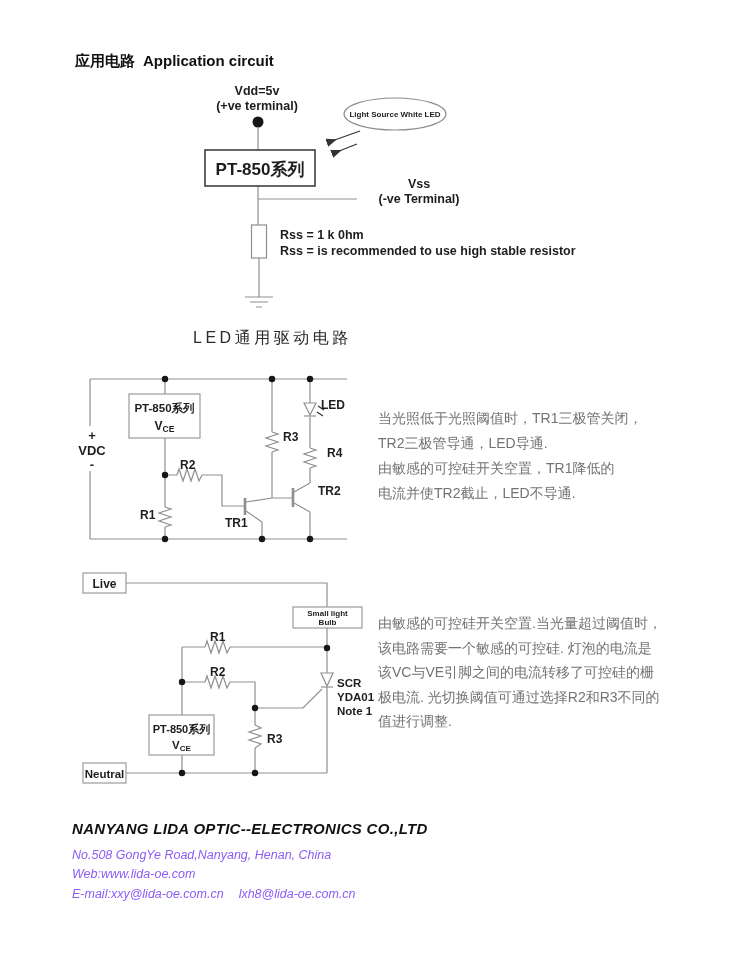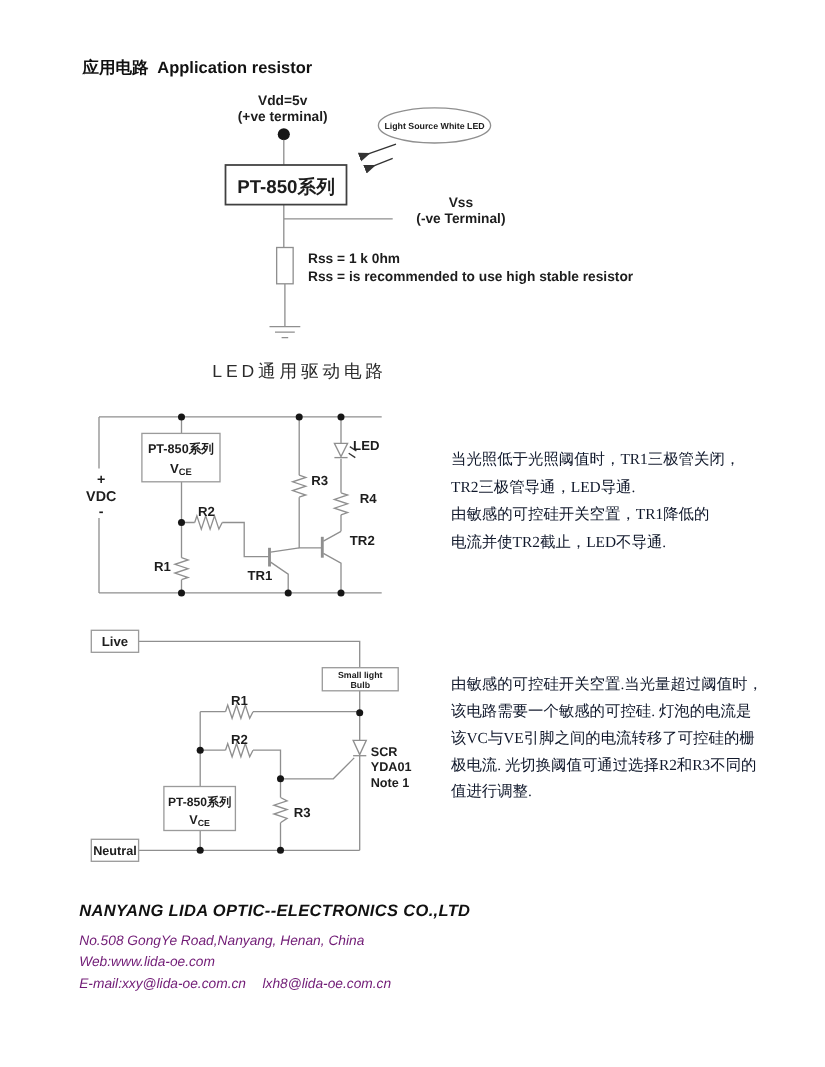--- a/index.html
+++ b/index.html
@@ -23,36 +23,36 @@
   .sym-open { stroke:#8f8f8f; stroke-width:1.2; fill:none; }
   .node { fill:#161616; }
   .lbl { font-size:12px; font-weight:700; }
   .lbl-sm { font-size:11.5px; font-weight:600; }
   .boxline { stroke:#9b9b9b; stroke-width:1.2; fill:#ffffff; }
   .chipbox1 { stroke:#404040; stroke-width:1.6; fill:#ffffff; }
   .arrowline { stroke:#333; stroke-width:1.2; fill:none; }
 
   .c2-title { position:absolute; left:193px; top:328px; font-size:16px; color:#2b2b2b; letter-spacing:3.5px; }
 
-  .desc { position:absolute; left:410px; width:310px; font-size:14px; color:#0f172a;font-family:Liberation Serif, serif; }
+  .desc { position:absolute; left:378px; width:310px; font-size:14px; color:#737373; }
   .desc1 { top:406px; line-height:25px; }
   .desc2 { top:611px; line-height:24.5px; }
 
   .footer { position:absolute; left:72px; top:820px; color:#111; }
   .company { font-size:15px; font-weight:bold; font-style:italic; letter-spacing:0.3px; }
-  .details { margin-top:9px; font-size:12.5px; font-style:italic; color:#701a75; line-height:19.3px; }
+  .details { margin-top:9px; font-size:12.5px; font-style:italic; color:#8b5cf6; line-height:19.3px; }
   .email2 { margin-left:15px; }
 </style>
 </head>
 <body>
 
 <div class="page">
 
   <div class="page-title">
-    <span>应用电路</span><span class="en">Application resistor</span>
+    <span>应用电路</span><span class="en">Application circuit</span>
   </div>
 
   <svg class="c1" width="560" height="245" viewBox="0 75 560 245">
     <defs>
       <marker id="ah" markerWidth="9" markerHeight="8" refX="7" refY="4" orient="auto">
         <polygon points="9,0.5 0,4 9,7.5" fill="#333"></polygon>
       </marker>
     </defs>
     <text x="257" y="95" text-anchor="middle" font-size="12.5" font-weight="600">Vdd=5v</text>
     <text x="257" y="110" text-anchor="middle" font-size="12.5" font-weight="600">(+ve terminal)</text>

